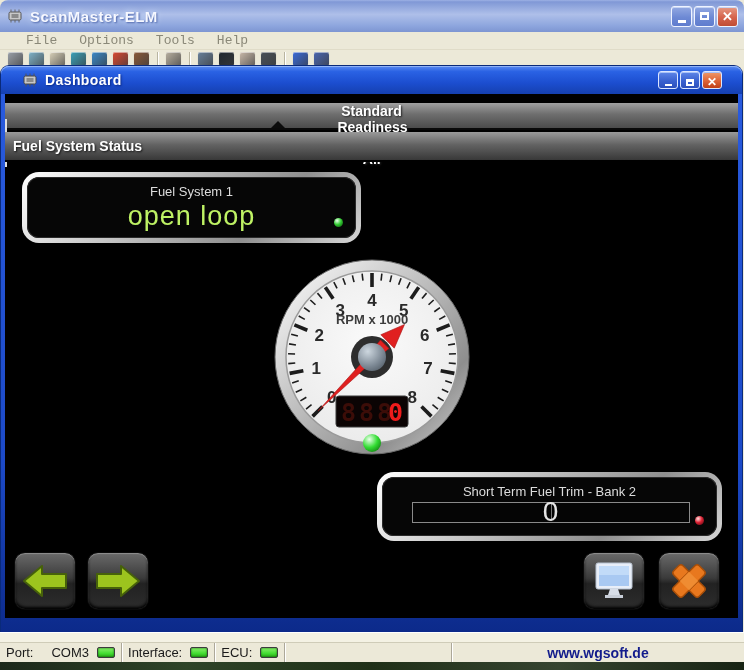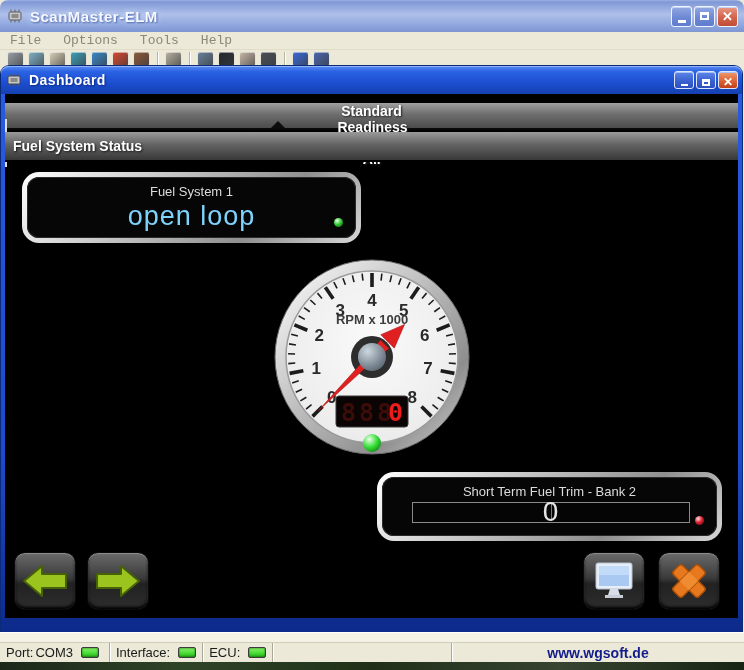--- a/index.html
+++ b/index.html
@@ -15,35 +15,35 @@
   .winbtns{margin-left:auto;display:flex;gap:2px;}
   .wbtn{width:21px;height:21px;border:1px solid #eef3ff;border-radius:3px;color:#fff;
     font-size:11px;line-height:19px;text-align:center;font-weight:bold;
     background:linear-gradient(180deg,#93a9e2,#6d89d4 55%,#5f7cce);box-shadow:inset 0 1px 0 #c6d4f4;}
   .wbtn.close{background:linear-gradient(180deg,#e79a84,#d5634c 55%,#c04c34);}
   .glyph-min{display:inline-block;width:8px;height:3px;background:#fff;margin-top:13px;}
   .glyph-max{display:inline-block;width:9px;height:8px;border:2px solid #fff;border-top-width:3px;margin-top:5px;}
   .glyph-x{display:inline-block;font-size:13px;line-height:19px;}
 
   .menubar{position:absolute;left:0;top:32px;width:744px;height:18px;background:#ece9d8;
-    display:flex;gap:22px;align-items:center;padding-left:10px;border-bottom:1px solid #e0dcc8;}
+    display:flex;gap:22px;align-items:center;padding-left:26px;border-bottom:1px solid #e0dcc8;}
   .menu-item{font-size:13px;color:#8a8878;font-family:"Liberation Mono", monospace;}
 
   .toolbar{position:absolute;left:0;top:50px;width:744px;height:18px;background:#ece9d8;
     display:flex;align-items:flex-start;padding-left:8px;gap:6px;}
   .tbicon{width:15px;height:14px;border-radius:2px;margin-top:2px;box-shadow:inset 0 1px 0 rgba(255,255,255,.5), 0 1px 1px rgba(0,0,0,.25);}
   .tbsep{width:1px;height:14px;background:#b8b4a0;margin:2px 2px 0 2px;box-shadow:1px 0 0 #fff;}
 
   
   .dash-window{position:absolute;left:1px;top:66px;width:741px;height:566px;
     background:linear-gradient(180deg,#2a5ce0 0%,#1c4ac8 70%,#0c2a8a 100%);
     border-radius:8px 8px 0 0;box-shadow:0 0 0 1px #0a2a7a;}
   .dash-titlebar{position:absolute;left:0;top:0;right:0;height:28px;border-radius:8px 8px 0 0;
     background:linear-gradient(180deg,#5b8bf0 0%,#2a62e4 20%,#1c4ed0 60%,#1540b0 100%);
-    display:flex;align-items:center;padding:0 4px;box-shadow:inset 0 1px 0 #8fb2f8;}
+    display:flex;align-items:center;padding:0 20px;box-shadow:inset 0 1px 0 #8fb2f8;}
   .dash-title{color:#fff;font-weight:bold;font-size:14px;letter-spacing:.4px;margin-left:6px;
     text-shadow:1px 1px 2px #0a2a88;}
   .dbtn{width:20px;height:18px;border:1px solid #dce6ff;border-radius:3px;color:#fff;text-align:center;
     background:linear-gradient(180deg,#5e86e8,#3a62d0 55%,#2c50bc);box-shadow:inset 0 1px 0 #a8c2f8;}
   .dbtn.close{background:linear-gradient(180deg,#ef9a6a,#dd6438 55%,#bf4018);}
   .dbtn .glyph-min{margin-top:11px;width:7px;height:2px;}
   .dbtn .glyph-max{width:8px;height:7px;margin-top:4px;border-width:2px;border-top-width:3px;}
   .dbtn .glyph-x{font-size:12px;line-height:16px;font-weight:bold;}
 
   .dash-body{position:absolute;left:4px;top:28px;right:4px;bottom:14px;background:#000;overflow:hidden;}
@@ -66,21 +66,21 @@
     background:linear-gradient(180deg,#9a9a9a 0%,#636363 45%,#383838 100%);
     display:flex;align-items:center;padding-left:8px;color:#fff;font-weight:bold;font-size:14px;
     text-shadow:1px 1px 2px #1a1a1a;border-bottom:2px solid #000;margin-top:7px;}
 
   
   .panel{position:absolute;background:linear-gradient(135deg,#ffffff 0%,#c9c9c9 35%,#8f8f8f 70%,#d8d8d8 100%);
     border-radius:17px;padding:5px;box-shadow:0 0 3px #000;}
   .panel-inner{width:100%;height:100%;background:#060606;border-radius:12px;position:relative;
     box-shadow:inset 0 0 0 1px #2a2a2a;}
   .panel-title{position:absolute;top:7px;left:0;right:0;text-align:center;color:#dcdcdc;font-size:13px;}
-  .panel-value{position:absolute;top:24px;left:0;right:0;text-align:center;color:#7dd3fc;font-size:27px;
+  .panel-value{position:absolute;top:24px;left:0;right:0;text-align:center;color:#bef264;font-size:27px;
     letter-spacing:1px;}
   .panel-led{position:absolute;right:13px;bottom:11px;width:9px;height:9px;border-radius:50%;}
 
   .trim-box{position:absolute;left:30px;right:27px;top:25px;bottom:13px;border:1px solid #8a8a8a;
     background:#050505;}
   .trim-marker{position:absolute;top:1px;bottom:1px;}
   .trim-value{position:absolute;left:0;right:0;top:50%;transform:translateY(-54%);text-align:center;
     color:#e4e4e4;font-size:28px;letter-spacing:1px;z-index:2;}
 
   
@@ -335,21 +335,21 @@
         </g>
       </svg>
     </div>
   </div>
 </div>
 
 <div class="client-strip"></div>
 <div class="statusbar">
   <div class="sb-panel" style="flex:0 0 110px;">
     <span>Port:</span>
-    <span style="margin-left:2px;">COM3</span>
+    <span style="margin-left:18px;">COM3</span>
     <span class="sb-led" style="background: linear-gradient(rgb(138, 238, 106), rgb(68, 221, 51) 60%, rgb(42, 168, 24));"></span>
   </div>
   <div class="sb-panel" style="flex:0 0 84px;">
     <span>Interface:</span>
     <span class="sb-led" style="background: linear-gradient(rgb(138, 238, 106), rgb(68, 221, 51) 60%, rgb(42, 168, 24));"></span>
   </div>
   <div class="sb-panel" style="flex:0 0 60px;">
     <span>ECU:</span>
     <span class="sb-led" style="background: linear-gradient(rgb(138, 238, 106), rgb(68, 221, 51) 60%, rgb(42, 168, 24));"></span>
   </div>

